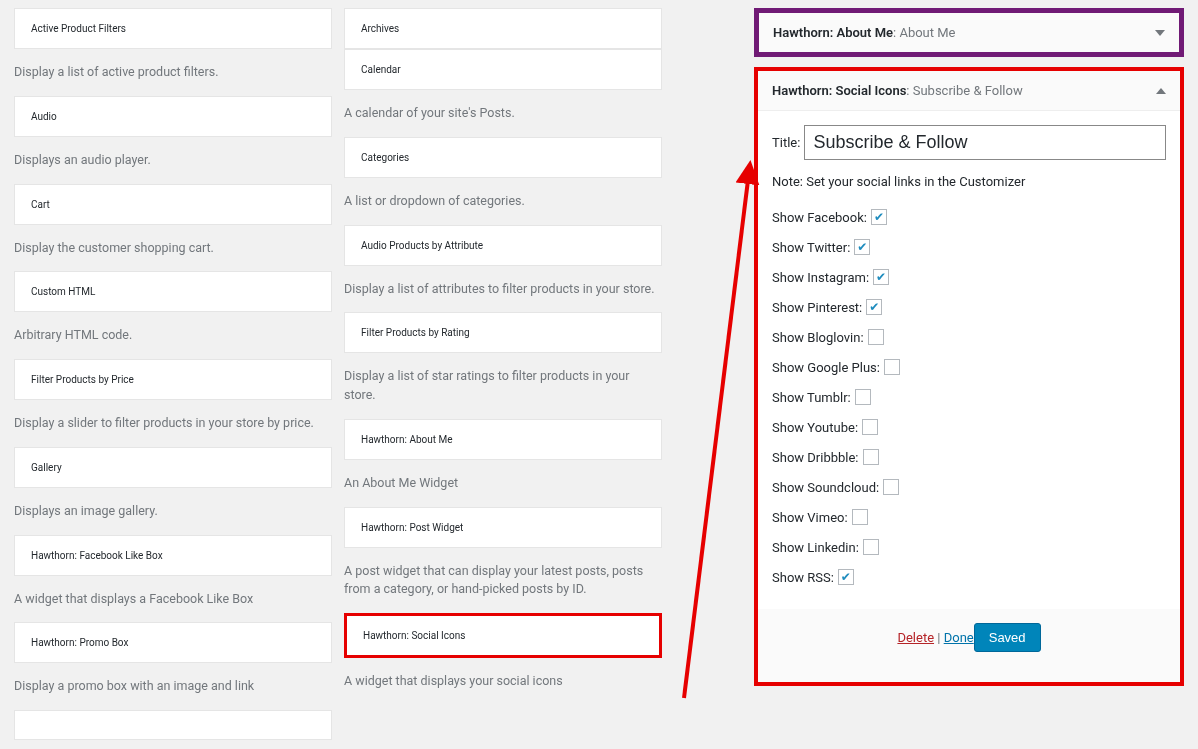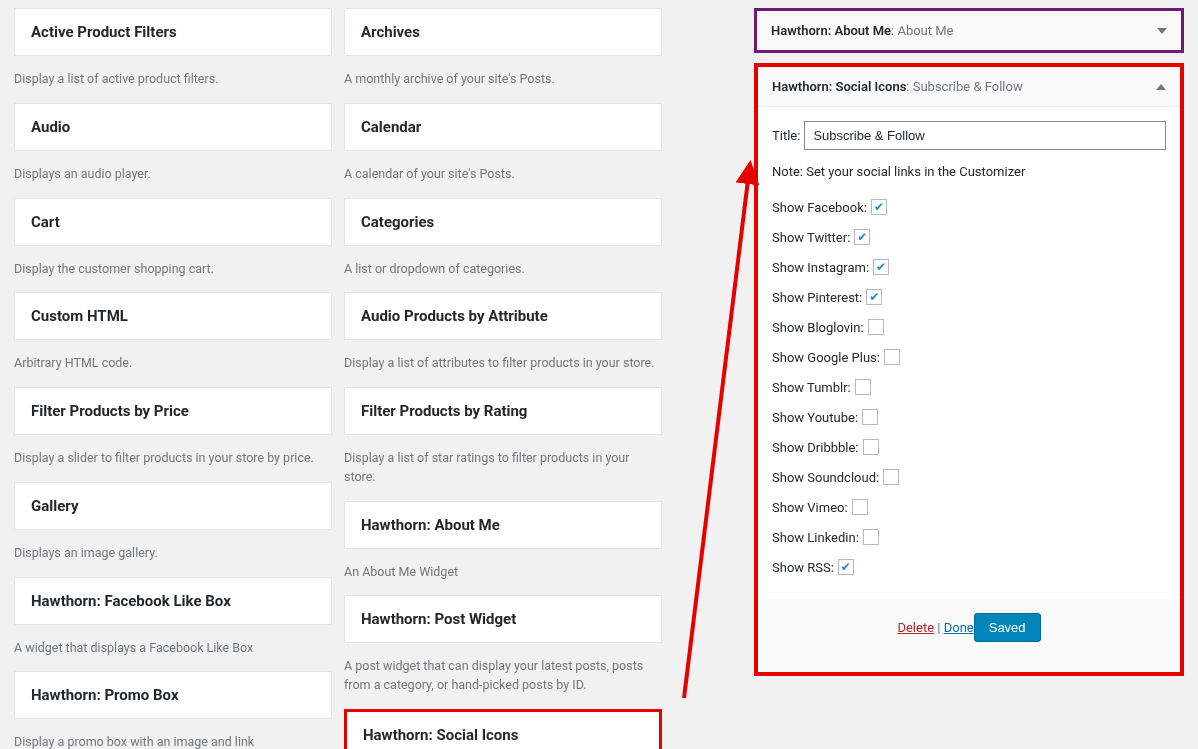--- a/index.html
+++ b/index.html
@@ -15,26 +15,26 @@
   .container { display: flex; width: 1198px; padding: 8px 14px; gap: 0; }
   .left-panel { display: flex; gap: 12px; flex: 0 0 auto; padding-right: 80px;}
   .widget-list { width: 318px; }
   .widget-card {
     background: #fff;
     border: 1px solid #e5e5e5;
     padding: 14px 16px;
     cursor: pointer;
   }
   .widget-card.highlighted { border: 3px solid #e60000; }
-  .widget-title { color: #23282d; font-weight: 700; font-size: 15px; }
+  .widget-title { color: #23282d; font-weight: 400; font-size: 10px; }
   .widget-desc { font-size: 12.5px; color: #72777c; padding: 14px 4px 14px 0; line-height: 1.5; }
   .right-panel { width: 430px; margin-left: auto; position: relative;}
   .sidebar-widget-header {
     background: #fafafa;
-    border: 3px solid #701a75;
+    border: 5px solid #701a75;
     padding: 12px 14px;
     display: flex;
     align-items: center;
     justify-content: space-between;
     cursor: pointer;
   }
   .sidebar-widget-header .w-name { color: #23282d; font-weight: 600; font-size: 13px;}
   .sidebar-widget-header .w-sub { color: #72777c; font-weight: 400;}
   .tri {
     width: 0; height: 0;
@@ -50,21 +50,21 @@
     padding-bottom: 16px;
   }
   .open-widget .sidebar-widget-header { border: none; border-bottom: 1px solid #eee; }
   .widget-body { background: #fff; padding: 14px 14px 10px 14px;}
   .form-row { margin-bottom: 14px; font-size: 13px; color:#23282d; display:flex; align-items:center; gap:4px;}
   .form-row.note { color:#23282d; margin-bottom:20px; margin-top:6px;}
   .title-input {
     flex:1;
     border: 1px solid #888;
     padding: 6px 8px;
-    font-size: 13px;
+    font-size: 18px;
     color:#23282d;
   }
   .chk {
     width: 16px; height: 16px;
     border: 1px solid #b4b9be;
     background:#fff;
     display:inline-flex;
     align-items:center;
     justify-content:center;
     font-size:12px;
@@ -125,21 +125,20 @@
         <div class="widget-card">
           <div class="widget-title">Hawthorn: Promo Box</div>
         </div>
         <div class="widget-desc">Display a promo box with an image and link</div>
         <div class="widget-card"></div>
       </div>
     <div class="widget-list" id="col-right">
         <div class="widget-card">
           <div class="widget-title">Archives</div>
         </div>
-        <div class="widget-desc">A monthly archive of your site's Posts.</div>
         <div class="widget-card">
           <div class="widget-title">Calendar</div>
         </div>
         <div class="widget-desc">A calendar of your site's Posts.</div>
         <div class="widget-card">
           <div class="widget-title">Categories</div>
         </div>
         <div class="widget-desc">A list or dropdown of categories.</div>
         <div class="widget-card">
           <div class="widget-title">Audio Products by Attribute</div>

